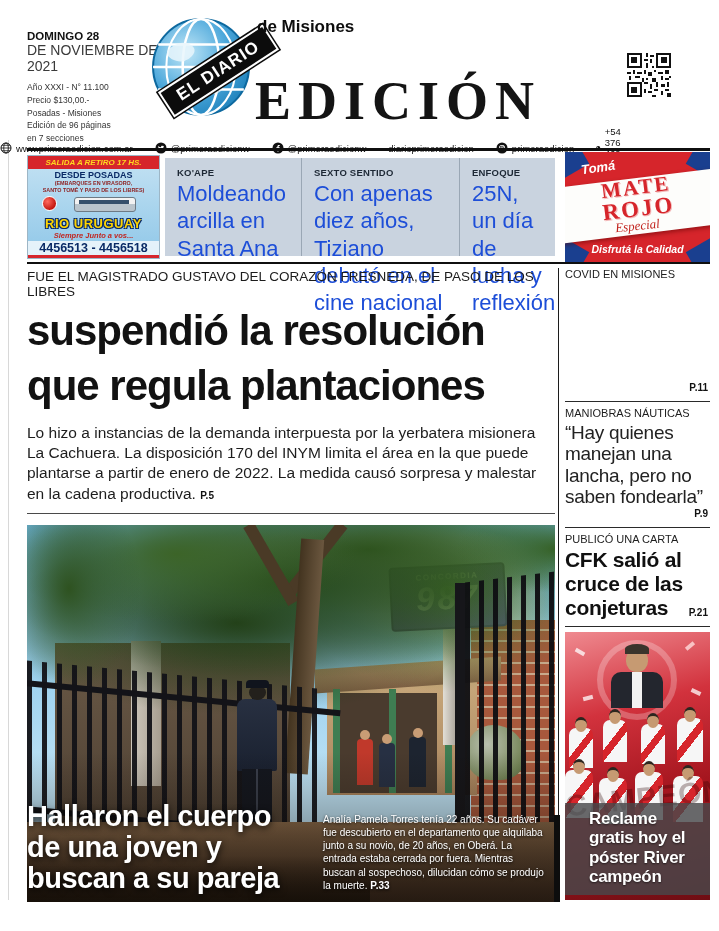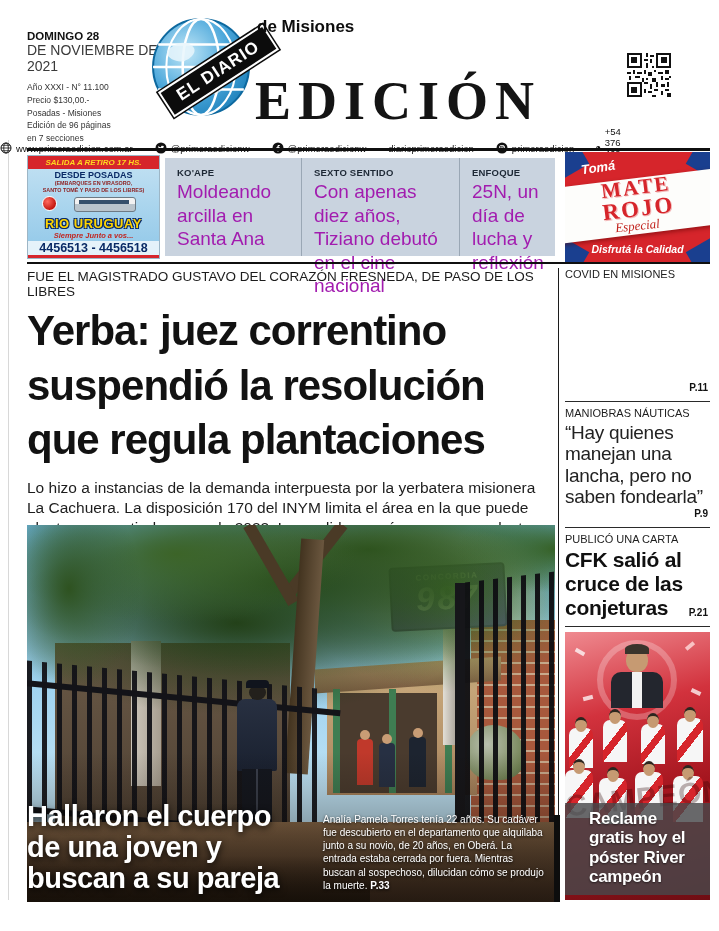--- a/index.html
+++ b/index.html
@@ -48,21 +48,21 @@
   .rio-slogan { color:#c2251f; font-size:7.5px; font-style:italic; }
   .rio-phones { color:#0a2a66; font-size:12.5px; background:rgba(255,255,255,.75); margin-top:1px; }
   .rio-web { background:#d6252b; color:#ffe13a; font-size:7px; padding:2px 0; }
 
   
   .teasers { left:165px; top:158px; width:390px; height:98px; background:#c9d3df; display:flex; }
   .teaser { padding:9px 10px 6px 12px; }
   .teaser + .teaser { border-left:1px solid #9aa7b5; }
   .tz1 { width:136px; } .tz2 { width:158px; } .tz3 { width:96px; }
   .teaser-kicker { font-weight:bold; font-size:9.5px; color:#1d2835; letter-spacing:.2px; }
-  .teaser-title { font-size:19px; color:#a21caf; line-height:1.24; margin-top:2px; }
+  .teaser-title { font-size:22px; color:#1d4ed8; line-height:1.24; margin-top:2px; }
 
   
   .ad-mate { left:565px; top:152px; width:145px; height:110px; background:#d6252b; overflow:hidden; }
   .mate-wedge { position:absolute; background:#1a3f8f; }
   .mw1 { left:-14px; top:-4px; width:34px; height:26px; transform:rotate(-30deg); }
   .mw2 { left:-14px; bottom:-6px; width:34px; height:26px; transform:rotate(30deg); }
   .mw3 { right:-14px; top:-4px; width:34px; height:26px; transform:rotate(30deg); }
   .mw4 { right:-14px; bottom:-6px; width:34px; height:26px; transform:rotate(-30deg); }
   .mate-ribbon { position:absolute; left:-8px; top:26px; width:162px; height:56px; background:#fdfdfb; transform:rotate(-7deg); box-shadow:0 2px 4px rgba(90,0,0,.5); text-align:center; }
   .mate-brand { font-family:"Liberation Serif", serif; font-weight:bold; color:#d6252b; font-size:21px; letter-spacing:2px; line-height:.95; text-shadow:1px 1px 0 #f3b8b8; }
@@ -316,21 +316,20 @@
     </div>
     <div class="mate-esp">Especial</div>
     <div class="mate-bottom">Disfrutá la Calidad</div>
   </div>
 
   <div class="abs rule rule-mid"></div>
 
   <div class="abs lead">
     <div class="lead-kicker">FUE EL MAGISTRADO GUSTAVO DEL CORAZÓN FRESNEDA, DE PASO DE LOS LIBRES</div>
     <div class="lead-headline">
-      <div>Yerba: juez correntino</div>
       <div>suspendió la resolución</div>
       <div>que regula plantaciones</div>
     </div>
     <div class="lead-summary">
       <span>Lo hizo a instancias de la demanda interpuesta por la yerbatera misionera La Cachuera. La disposición 170 del INYM limita el área en la que puede plantarse a partir de enero de 2022. La medida causó sorpresa y malestar en la cadena productiva.</span>
       <span class="pref">P.5</span>
     </div>
     <div class="lede-rule"></div>
   </div>
 

